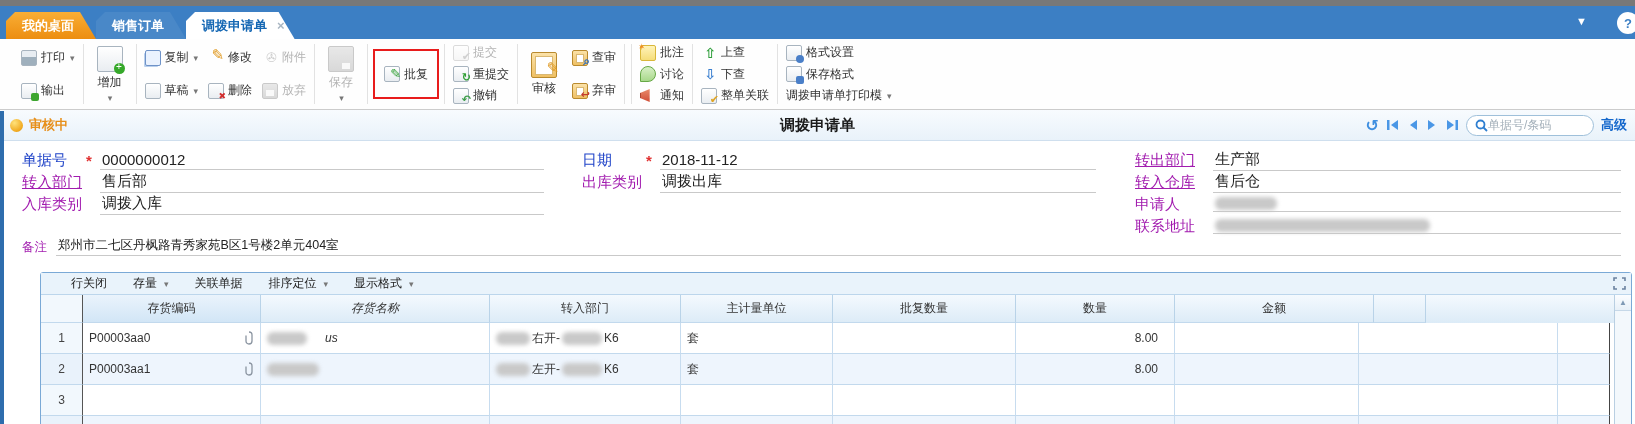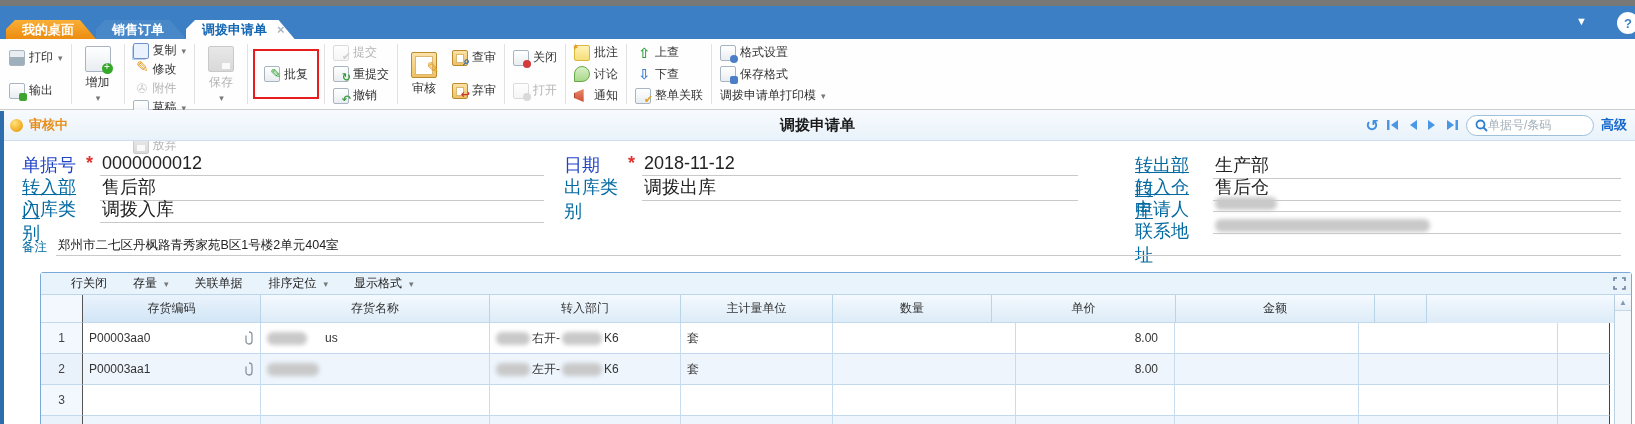--- a/index.html
+++ b/index.html
@@ -3,39 +3,39 @@
 <meta charset="utf-8">
 <style>
   * { margin:0; padding:0; box-sizing:border-box; }
   html,body { width:1635px; height:424px; overflow:hidden; background:#fff;
     font-family:"Liberation Sans","DejaVu Sans",sans-serif; font-size:12px; color:#333; }
 
   
   .top-strip { height:6px; background:#787878; }
   .tabbar { position:relative; height:33px; background:#3c7fc4; }
   .tabs { position:absolute; left:6px; bottom:0; display:flex; align-items:flex-end; }
-  .tab { height:19px; display:flex; align-items:center; padding:0 22px 0 16px;
+  .tab { height:27px; display:flex; align-items:center; padding:0 22px 0 16px;
     font-size:13px; font-weight:bold; color:#fff; white-space:nowrap;
     clip-path:polygon(0 100%,0 9px,9px 0,calc(100% - 16px) 0,100% 100%); }
   .tab-desktop { background:linear-gradient(#f9ae35,#ec8d10); }
   .tab-sales   { background:rgba(255,255,255,0.07); }
   .tab-active  { background:#fff; color:#1668b4; padding-right:10px; }
   .tab-close { margin-left:10px; color:#a9b6c2; font-weight:bold; font-size:13px; }
   .tabbar-right { position:absolute; right:48px; top:9px; color:#fff; font-size:11px; }
   .help-circle { position:absolute; left:1617px; top:6px; width:22px; height:22px;
     border-radius:50%; background:#fff; color:#3c7fc4; font-weight:bold; font-size:13px;
     display:flex; align-items:center; justify-content:center; }
 
   
   .toolbar { height:71px; background:#fefefe; border-bottom:1px solid #cccccc;
-    display:flex; align-items:stretch; padding:2px 4px; }
+    display:flex; align-items:stretch; padding:2px 16px; }
   .vsep { width:1px; background:#e2e2e2; margin:3px 3px; }
   .grp { display:flex; flex-direction:column; justify-content:space-around; }
   .grp3 { justify-content:space-between; padding:2px 0; }
-  .grprow { display:flex; flex-direction:column; align-items:stretch; }
+  .grprow { display:flex; flex-direction:row; align-items:stretch; }
   .tbtn { display:flex; align-items:center; gap:4px; padding:1px 5px; font-size:12px;
     color:#333; white-space:nowrap; cursor:default; }
   .big { flex-direction:column; justify-content:center; gap:2px; min-width:46px; text-align:center; }
   .dis { color:#b4b4b4; }
   .dis .ic { opacity:.45; filter:grayscale(1); }
   .dd { font-size:9px; color:#777; margin-left:1px; }
   .hl { border:2px solid #e81c1c; align-self:center; height:50px; display:flex;
     align-items:center; margin:0 2px; padding:0 4px; }
 
   
@@ -118,24 +118,24 @@
   .searchbox input::placeholder { color:#a4b0ba; }
   .adv-link { color:#1568cc; font-size:13px; font-weight:bold; }
 
   
   .left-edge { position:absolute; left:0; top:111px; width:4px; height:313px; background:#2e6dad; }
 
   
   .form-area { position:relative; height:130px; }
   .fcol { position:absolute; top:12px; display:flex; flex-direction:column; gap:7px; }
   .fcol1 { left:22px;  width:522px; }
-  .fcol2 { left:564px; width:514px; }
+  .fcol2 { left:582px; width:514px; }
   .fcol3 { left:1135px; width:486px; }
-  .frow { display:flex; align-items:flex-start; height:15px; font-size:18px; }
-  .flabel { flex:none; width:64px; color:#0369a1; }
+  .frow { display:flex; align-items:center; height:15px; font-size:15px; }
+  .flabel { flex:none; width:64px; color:#a21caf; }
   .flabel.req { color:#1f43c8; }
   .flabel.ref { text-decoration:underline; }
   .flabel.disl { color:#9aa2ab; }
   .fstar { flex:none; width:14px; color:#e03131; font-weight:bold; }
   .fval { flex:1; border-bottom:1px solid #c9c9c9; padding:0 2px 1px 2px; color:#222;
     white-space:nowrap; display:flex; align-items:flex-end; gap:3px; }
   .remark-row { position:absolute; left:22px; top:96px; right:14px; display:flex;
     align-items:flex-end; font-size:12.5px; }
   .remark-row .flabel { width:auto; margin-right:9px; }
   .redact { display:inline-block; height:13px; border-radius:6px; background:#c9c9c9;
@@ -151,21 +151,21 @@
   .gtable { position:absolute; left:0; top:22px; right:17px; bottom:0; }
   .gr { display:flex; height:31px; }
   .gh { height:28px; background:linear-gradient(#f4f9fe,#dcebf7); }
   .gc { flex:none; border-right:1px solid #c7dcef; border-bottom:1px solid #c2d9ed;
     display:flex; align-items:center; padding:0 6px; overflow:hidden; white-space:nowrap; }
   .gh .gc { justify-content:center; font-size:12px; color:#333; border-right:1px solid #b9d3e8; }
   .c-num    { width:42px;  justify-content:center; background:#f2f8fd; color:#444;
               border-right:1px solid #555; }
   .gh .c-num{ border-right:1px solid #555; }
   .c-code   { width:178px; }
-  .c-name   { width:229px; }
+  .c-name   { width:229px;font-style:italic; }
   .c-spec   { width:191px; }
   .c-unit   { width:152px; }
   .c-aqty   { width:183px; }
   .c-qty    { width:159px; justify-content:flex-end; padding-right:16px; }
   .gh .c-qty{ justify-content:center; padding-right:6px; }
   .c-price  { width:184px; }
   .c-amt    { width:199px; }
   .c-fill   { width:52px;  border-right:1px solid #444; }
   .hdr-blue { color:#2d58c8; background:linear-gradient(#eaf3fc,#d2e6f6); }
   .hdr-gray { color:#9aa4ad; }
@@ -290,30 +290,20 @@
     <div class="tbtn">
       <span class="ic ic-clipboard ic-chkaudit"></span>
       <span>查审</span>
     </div>
     <div class="tbtn">
       <span class="ic ic-clipboard ic-unaudit"></span>
       <span>弃审</span>
     </div>
   </div>
   <div class="vsep"></div>
-  <div class="grp">
-    <div class="tbtn">
-      <span class="ic ic-close"></span>
-      <span>关闭</span>
-    </div>
-    <div class="tbtn dis">
-      <span class="ic ic-open"></span>
-      <span>打开</span>
-    </div>
-  </div>
   <div class="vsep"></div>
   <div class="grp grp3">
     <div class="tbtn">
       <span class="ic ic-note"></span>
       <span>批注</span>
     </div>
     <div class="tbtn">
       <span class="ic ic-discuss"></span>
       <span>讨论</span>
     </div>
@@ -502,22 +492,22 @@
     </span>
   </div>
 
   <div class="gtable">
     <div class="gr gh">
       <div class="gc c-num"></div>
       <div class="gc c-code hdr-blue">存货编码</div>
       <div class="gc c-name">存货名称</div>
       <div class="gc c-spec hdr-gray">转入部门</div>
       <div class="gc c-unit hdr-gray">主计量单位</div>
+      <div class="gc c-aqty">批复数量</div>
       <div class="gc c-qty">数量</div>
-      <div class="gc c-price">单价</div>
       <div class="gc c-amt">金额</div>
       <div class="gc c-fill"></div>
     </div>
 
     <div class="gr">
       <div class="gc c-num">1</div>
       <div class="gc c-code">
           <span class="cell-flex">
         <span>P00003aa0</span>
         <svg width="10" height="14">

